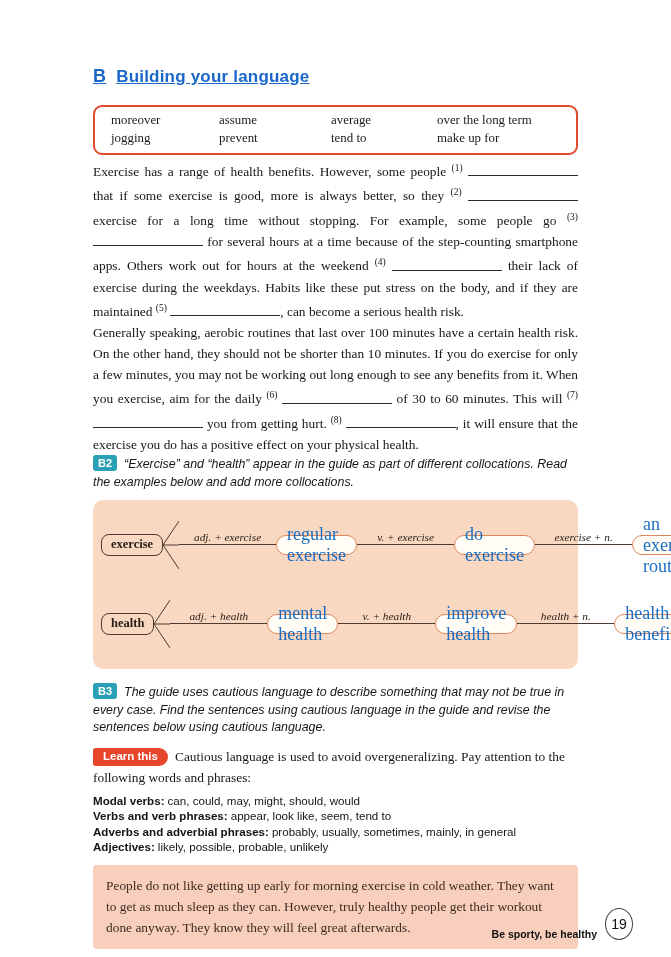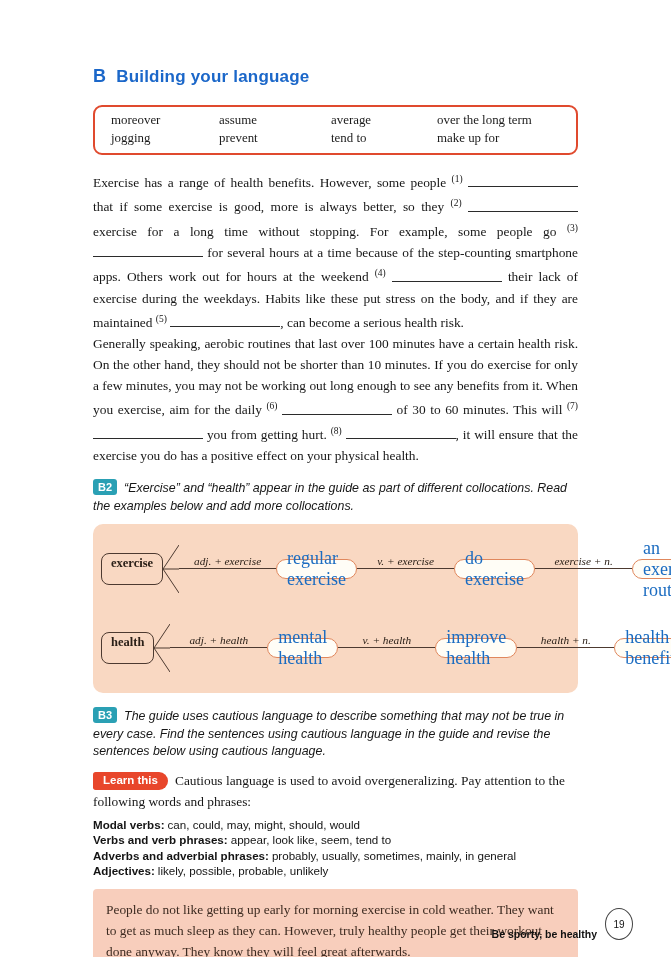--- a/index.html
+++ b/index.html
@@ -19,20 +19,21 @@
   }
 
   
   .section-header {
     color:#1b67c9;
     font-family:"Liberation Sans", sans-serif;
     font-weight:bold;
     font-size:17px;
     margin-bottom:18px;
     letter-spacing:0.2px;
+    text-decoration:underline;
   }
   .section-letter { font-size:18px; margin-right:10px; }
 
   
   .badge {
     display:inline-block;
     background:#2aa0b4;
     color:#ffffff;
     font-family:"Liberation Sans", sans-serif;
     font-style:normal;
@@ -52,21 +53,21 @@
     line-height:17.5px;
     color:#171717;
     margin-bottom:9px;
   }
 
   
   .word-box {
     border:2px solid #e04a2e;
     border-radius:9px;
     padding:6px 16px 7px;
-    margin:2px 0 14px;
+    margin:2px 0 3px;
     background:#ffffff;
   }
   .word-box-grid {
     display:grid;
     grid-template-columns:108px 112px 106px 1fr;
     row-gap:3px;
     font-size:12.9px;
     color:#1b1b1b;
   }
 
@@ -79,36 +80,36 @@
   }
   .bnum { font-size:9.5px; }
   .blank {
     display:inline-block;
     width:110px;
     height:13px;
     border-bottom:1px solid #2b2b2b;
     vertical-align:baseline;
   }
 
-  .b2-wrap { margin-top:13px; }
+  .b2-wrap { }
 
   
   .diagram {
     background:#f9d8c2;
     border-radius:10px;
     padding:9px 10px 9px 8px;
     margin:4px 0 14px;
   }
   .collo-group { display:flex; align-items:center; }
   .collo-group + .collo-group { margin-top:7px; }
   .head-cell { width:72px; display:flex; justify-content:center; }
   .head-box {
     border:1.4px solid #4d3a30;
     border-radius:8px;
-    padding:2px 9px 13px;
+    padding:2px 9px 3px;
     font-weight:bold;
     font-size:12.5px;
     color:#2b2018;
     background:transparent;
     white-space:nowrap;
   }
   .fan { flex:0 0 16px; }
   .branches { flex:1; display:flex; }
   .branch { display:flex; align-items:center; height:24px; }
   .stem {
@@ -186,21 +187,21 @@
     align-items:flex-end;
     gap:8px;
     font-family:"Liberation Sans", sans-serif;
   }
   .footer-label { font-weight:bold; font-size:10.5px; color:#111; }
   .page-oval {
     width:28px; height:32px;
     border:1.2px solid #444;
     border-radius:50%;
     display:flex; align-items:center; justify-content:center;
-    font-size:10px;
+    font-size:14px;
     color:#111;
   }
 </style>
 </head>
 <body>
 
 <div class="page">
 
   <h1 class="section-header"><span class="section-letter">B</span><span>Building your language</span></h1>
 

